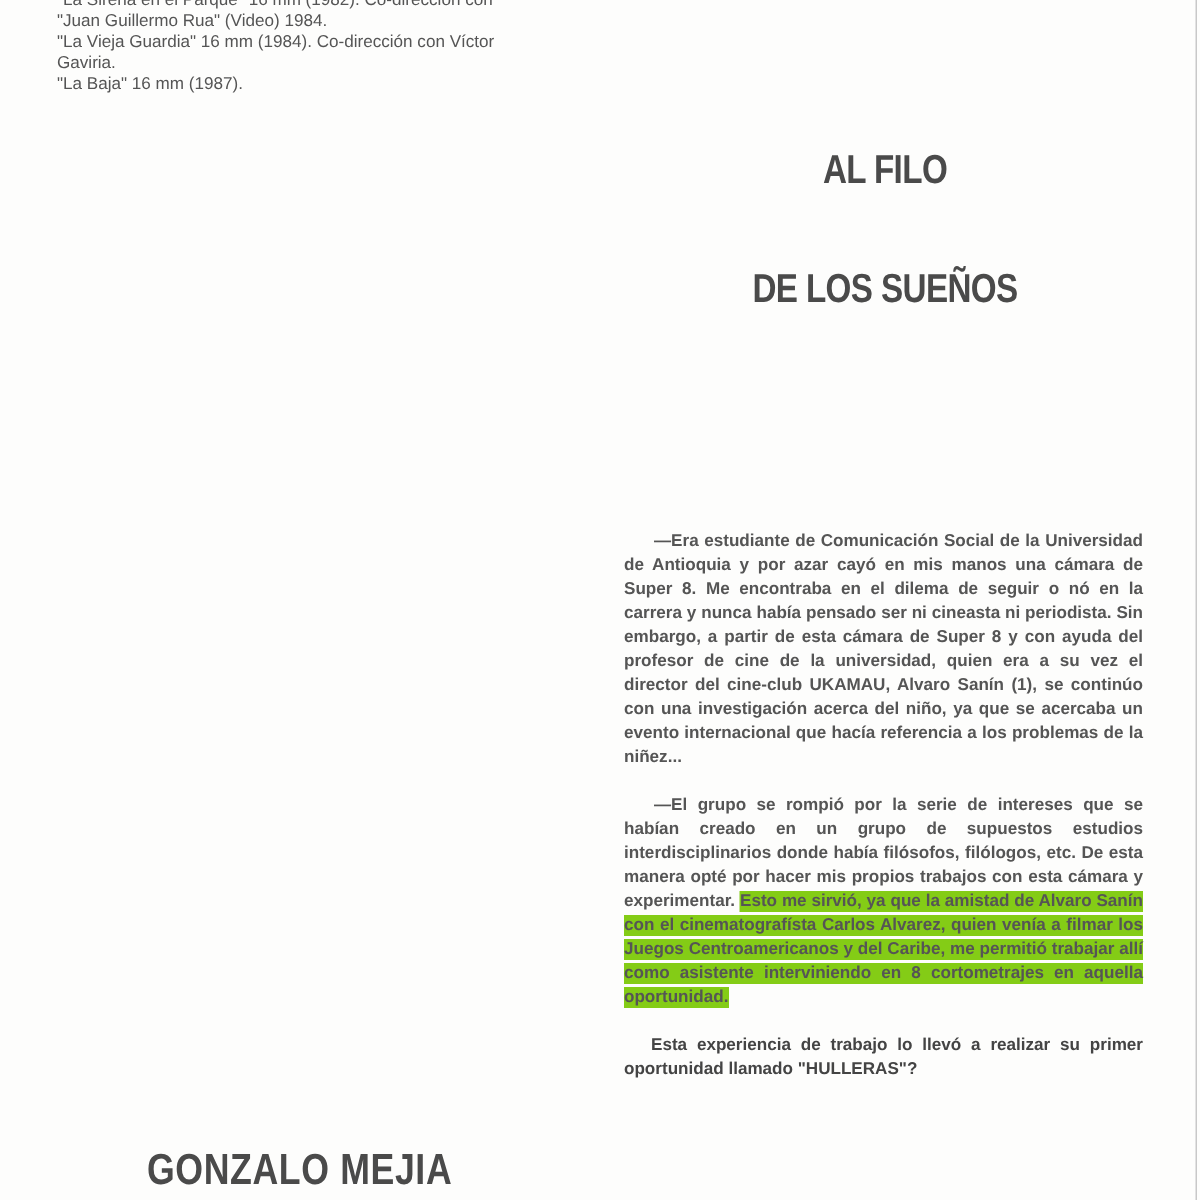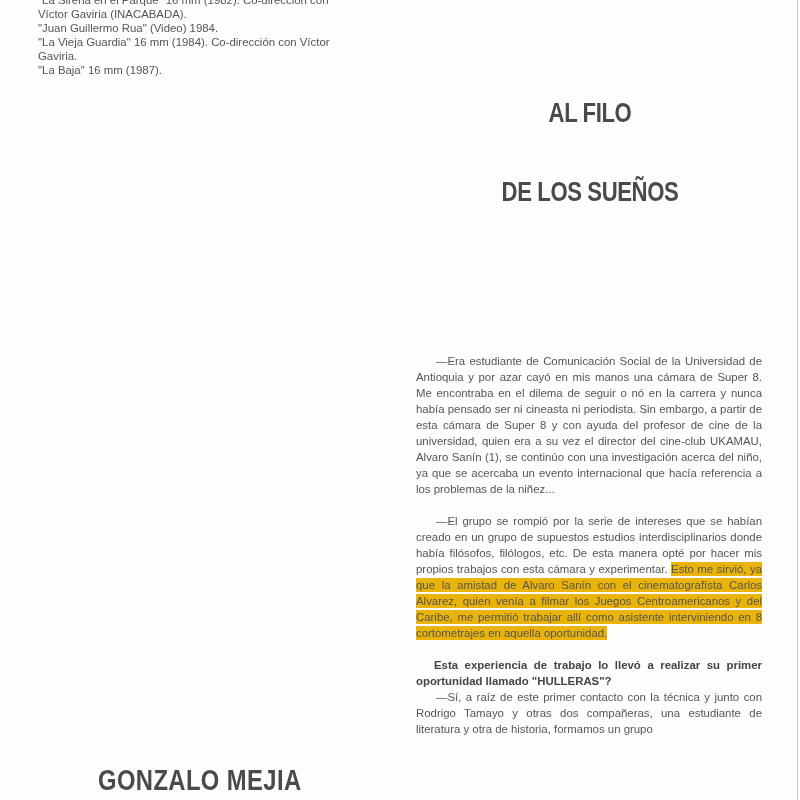--- a/index.html
+++ b/index.html
@@ -81,52 +81,51 @@
     font-weight: bold;
     color: #444;
     text-indent: 18px;
     text-align: justify;
     margin: 0;
   }
   .interview .answer {
     text-indent: 20px;
     text-align: justify;
     margin: 0;
+    font-weight: bold;
   }
   .interview .block { margin-bottom: 16px; }
   .hl {
-    background: #eab308;
+    background: #84cc16;
     box-decoration-break: clone;
     -webkit-box-decoration-break: clone;
     padding: 1px 0;
   }
 </style>
 </head>
 <body>
 
 <div class="page-edge"></div>
 
 <div class="filmography">
   <span class="line">"La Sirena en el Parque" 16 mm (1982). Co-dirección con</span>
-  <span class="line">Víctor Gaviria (INACABADA).</span>
   <span class="line">"Juan Guillermo Rua" (Video) 1984.</span>
   <span class="line">"La Vieja Guardia"  16 mm (1984). Co-dirección con Víctor</span>
   <span class="line">Gaviria.</span>
   <span class="line">"La Baja" 16 mm (1987).</span>
 </div>
 
 <div class="title t1">AL FILO</div>
 <div class="title t2">DE LOS  SUEÑOS</div>
 
 <div class="interview">
   <div class="block">
     <p class="answer">—Era estudiante de Comunicación Social de la Universidad de Antioquia y por azar cayó en mis manos una cámara de Super 8. Me encontraba en el dilema de seguir o nó en la carrera y nunca había pensado ser ni cineasta ni periodista. Sin embargo, a partir de esta cámara de Super 8 y con ayuda del profesor de cine de la universidad, quien era a su vez el director del cine-club UKAMAU, Alvaro Sanín (1), se continúo con una investigación acerca del niño, ya que se acercaba un evento internacional que hacía referencia a los problemas de la niñez...</p>
   </div>
   <div class="block">
     <p class="answer"><span>—El grupo se rompió por la serie de intereses que se habían creado en un grupo de supuestos estudios interdisciplinarios donde había  filósofos, filólogos, etc. De esta manera opté por hacer mis propios trabajos con esta cámara y experimentar. </span><span class="hl">Esto me sirvió, ya que la amistad de Alvaro Sanín con el cinematografísta Carlos Alvarez, quien venía a filmar los Juegos Centroamericanos y del Caribe, me permitió trabajar allí como asistente interviniendo en 8 cortometrajes en aquella oportunidad.</span></p>
   </div>
   <div class="block">
     <p class="question">Esta experiencia de trabajo lo llevó a realizar su primer oportunidad llamado "HULLERAS"?</p>
-    <p class="answer">—Sí, a raíz de este primer contacto con la técnica y junto con Rodrigo Tamayo y otras dos compañeras, una estudiante de literatura y otra de historia, formamos un grupo</p>
   </div>
 </div>
 
 <div class="author">GONZALO  MEJIA</div>
 
 </body></html>

